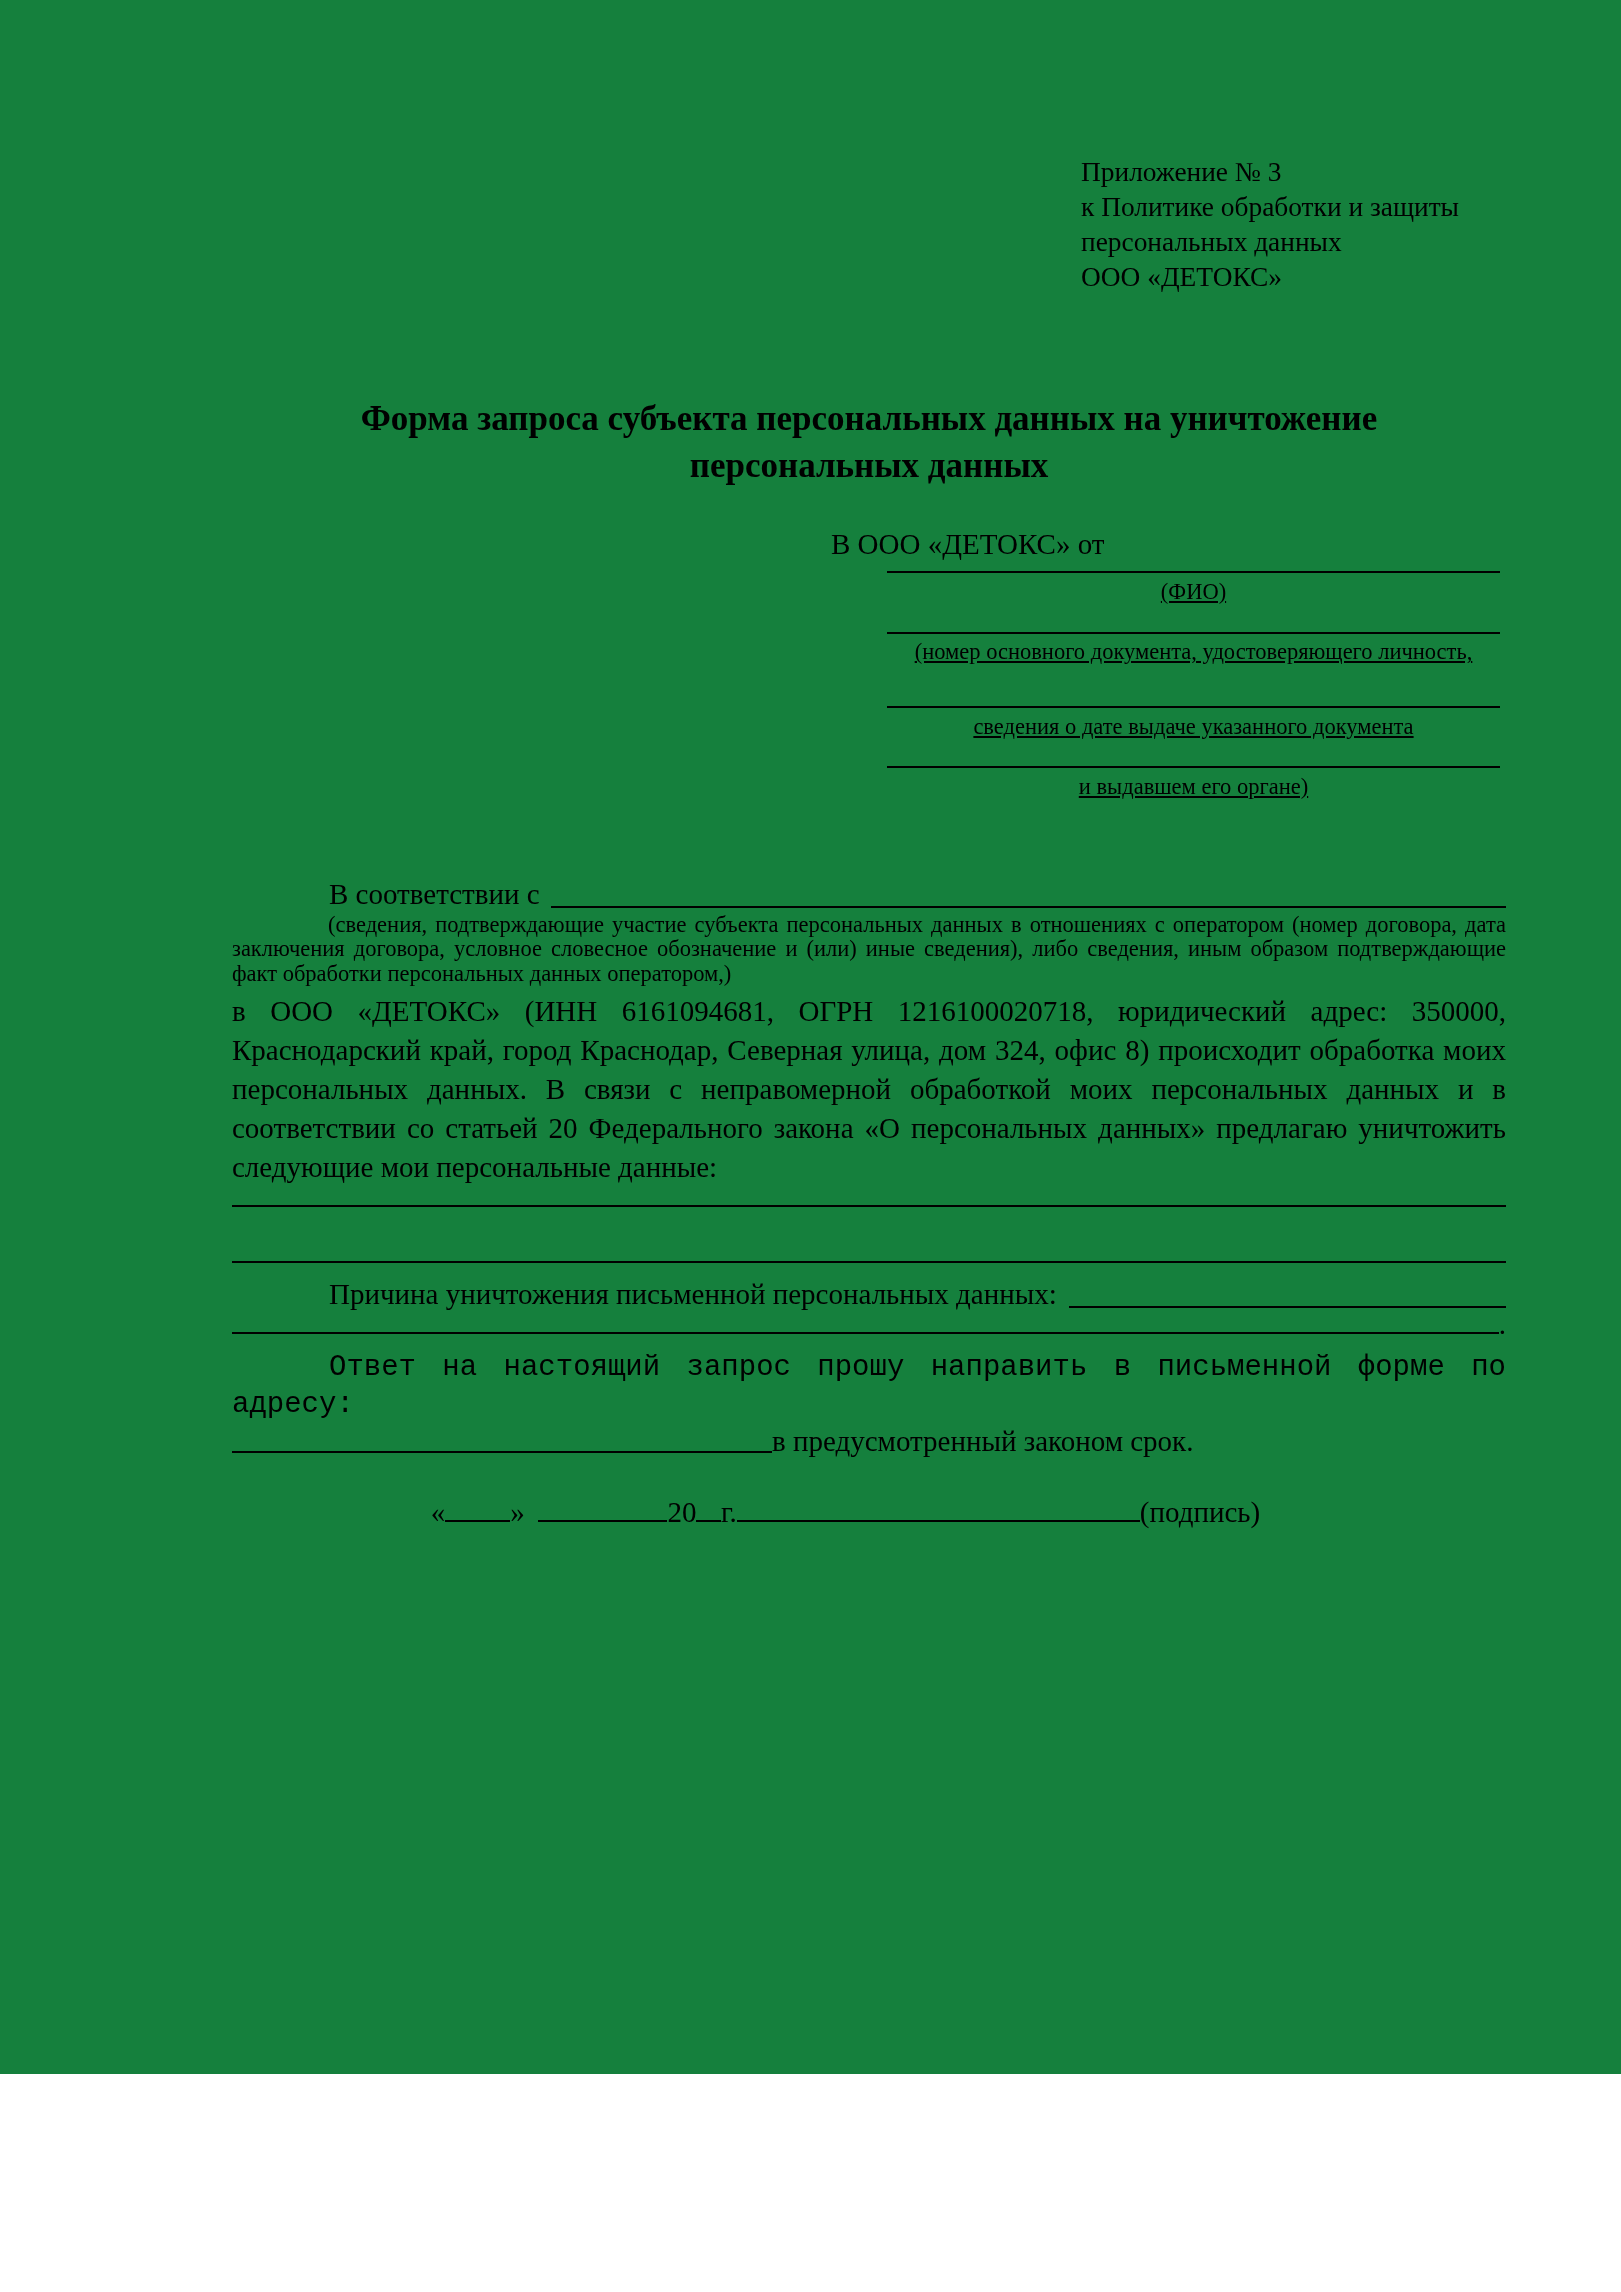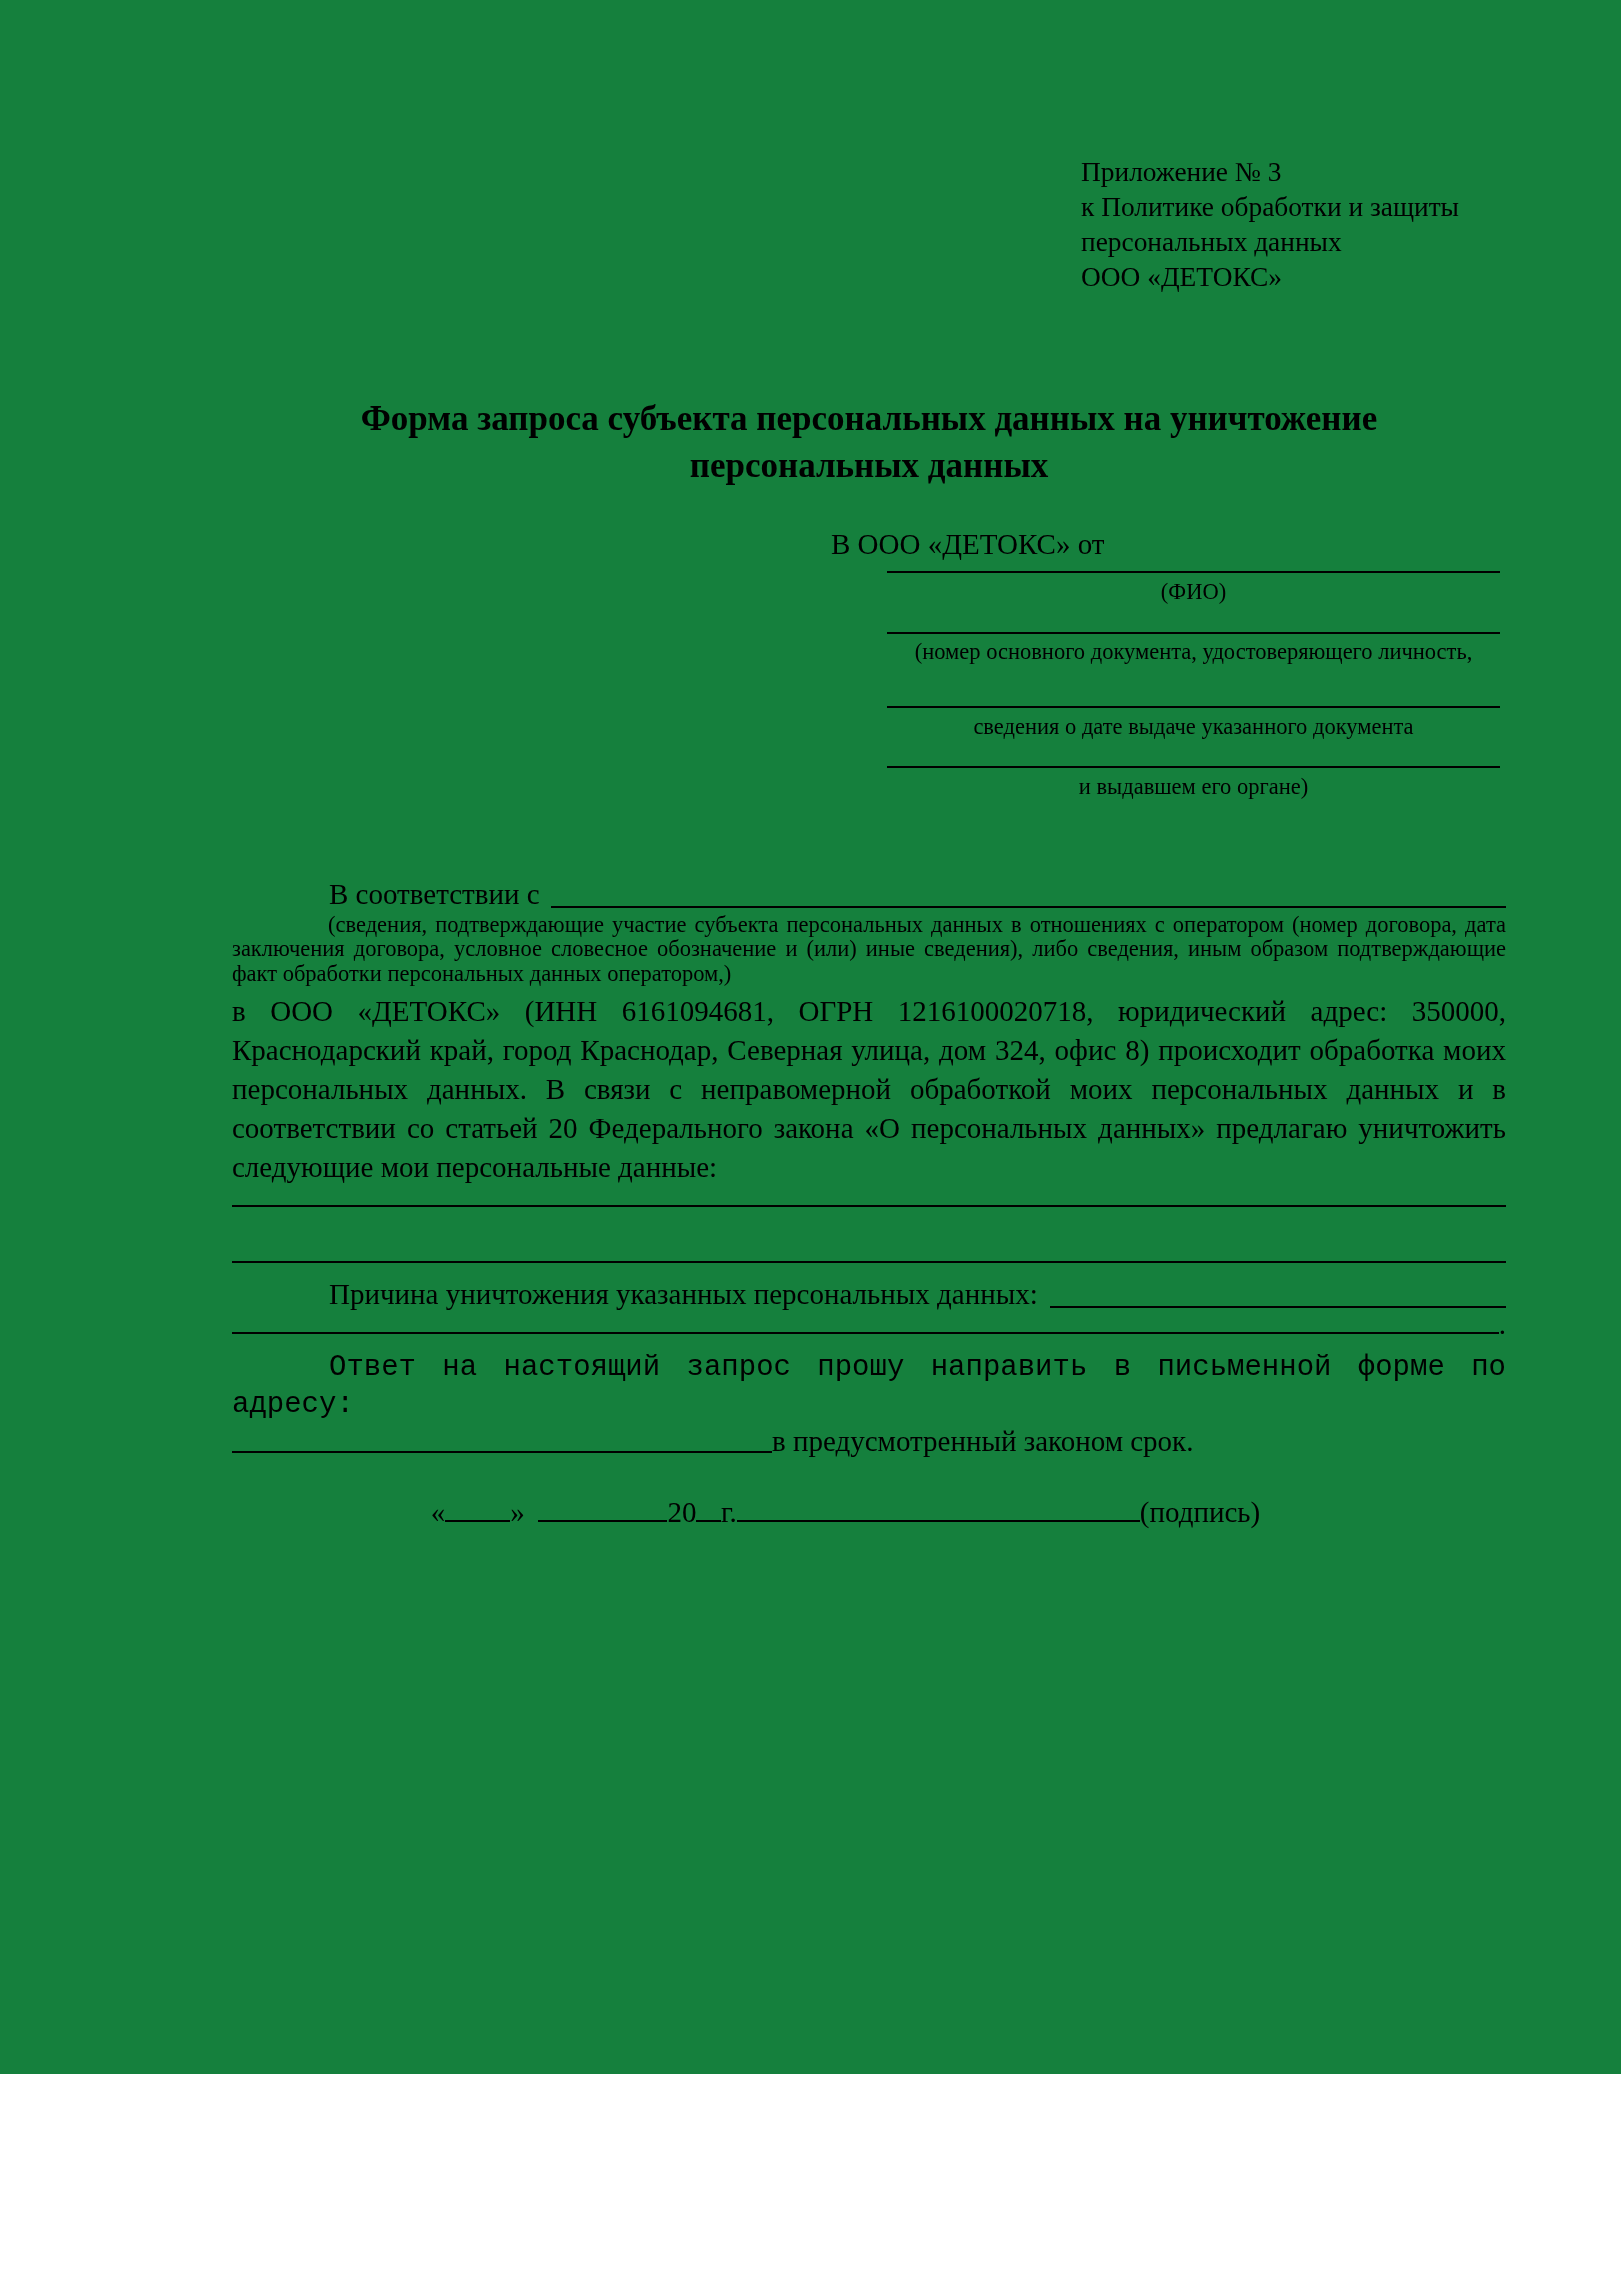--- a/index.html
+++ b/index.html
@@ -8,21 +8,21 @@
     width:1621px;height:2074px;
     box-sizing:border-box;
     padding:155px 115px 0 232px;
     background:#15803d;color:#000000;
     font-family:"Liberation Serif","DejaVu Serif",serif;
     overflow:hidden;
   }
   .appendix-header{margin-left:849px;font-size:27.4px;line-height:35px;}
   .doc-title{margin-top:100px;text-align:center;font-weight:bold;font-size:35px;line-height:47px;}
   .addressee{margin-top:37px;margin-left:599px;font-size:29px;line-height:37px;}
-  .fio-block{margin-left:655px;width:613px;font-size:22.5px;line-height:27.4px;text-align:center;}
+  .fio-block{margin-left:655px;width:613px;font-size:22.5px;line-height:27.4px;text-align:center;text-decoration:underline;}
   .fio-blank{border-bottom:2.9px solid #000;}
   .b1{height:7.8px}.b2{height:26.5px}.b3{height:40px}.b4{height:25.5px}
   .fio-caption{margin-top:4.9px;white-space:nowrap;}
   .accordance{margin-top:76px;display:flex;padding-left:97px;font-size:29px;line-height:37px;}
   .fill-line{flex:1;border-bottom:2.9px solid #000;margin-bottom:4.9px;margin-left:11.8px;}
   .note{font-size:22.5px;line-height:24.5px;text-align:justify;text-indent:96px;}
   .body-par{margin-top:6px;font-size:29px;line-height:39px;text-align:justify;}
   .rule{border-bottom:2.9px solid #000;}
   .rule-1{margin-top:14.7px;height:2.9px;}
   .rule-2{height:54px;}
@@ -74,21 +74,21 @@
   </div>
 
   <div class="note">(сведения, подтверждающие участие субъекта персональных данных в отношениях с оператором (номер договора, дата заключения договора, условное словесное обозначение и (или) иные сведения), либо сведения, иным образом подтверждающие факт обработки персональных данных оператором,)</div>
 
   <div class="body-par">в ООО «ДЕТОКС» (ИНН 6161094681, ОГРН 1216100020718, юридический адрес: 350000, Краснодарский край, город Краснодар, Северная улица, дом 324, офис 8) происходит обработка моих персональных данных. В связи с неправомерной обработкой моих персональных данных и в соответствии со статьей 20 Федерального закона «О персональных данных» предлагаю уничтожить следующие мои персональные данные:</div>
 
   <div class="rule rule-1"></div>
   <div class="rule rule-2"></div>
 
   <div class="reason">
-    <span>Причина уничтожения указанных персональных данных:</span>
+    <span>Причина уничтожения письменной персональных данных:</span>
     <span class="fill-line"></span>
   </div>
 
   <div class="rule-period">
     <span class="fill"></span>
     <span class="dot">.</span>
   </div>
 
   <div class="reply">Ответ на настоящий запрос прошу направить в письменной форме по адресу:</div>
 

